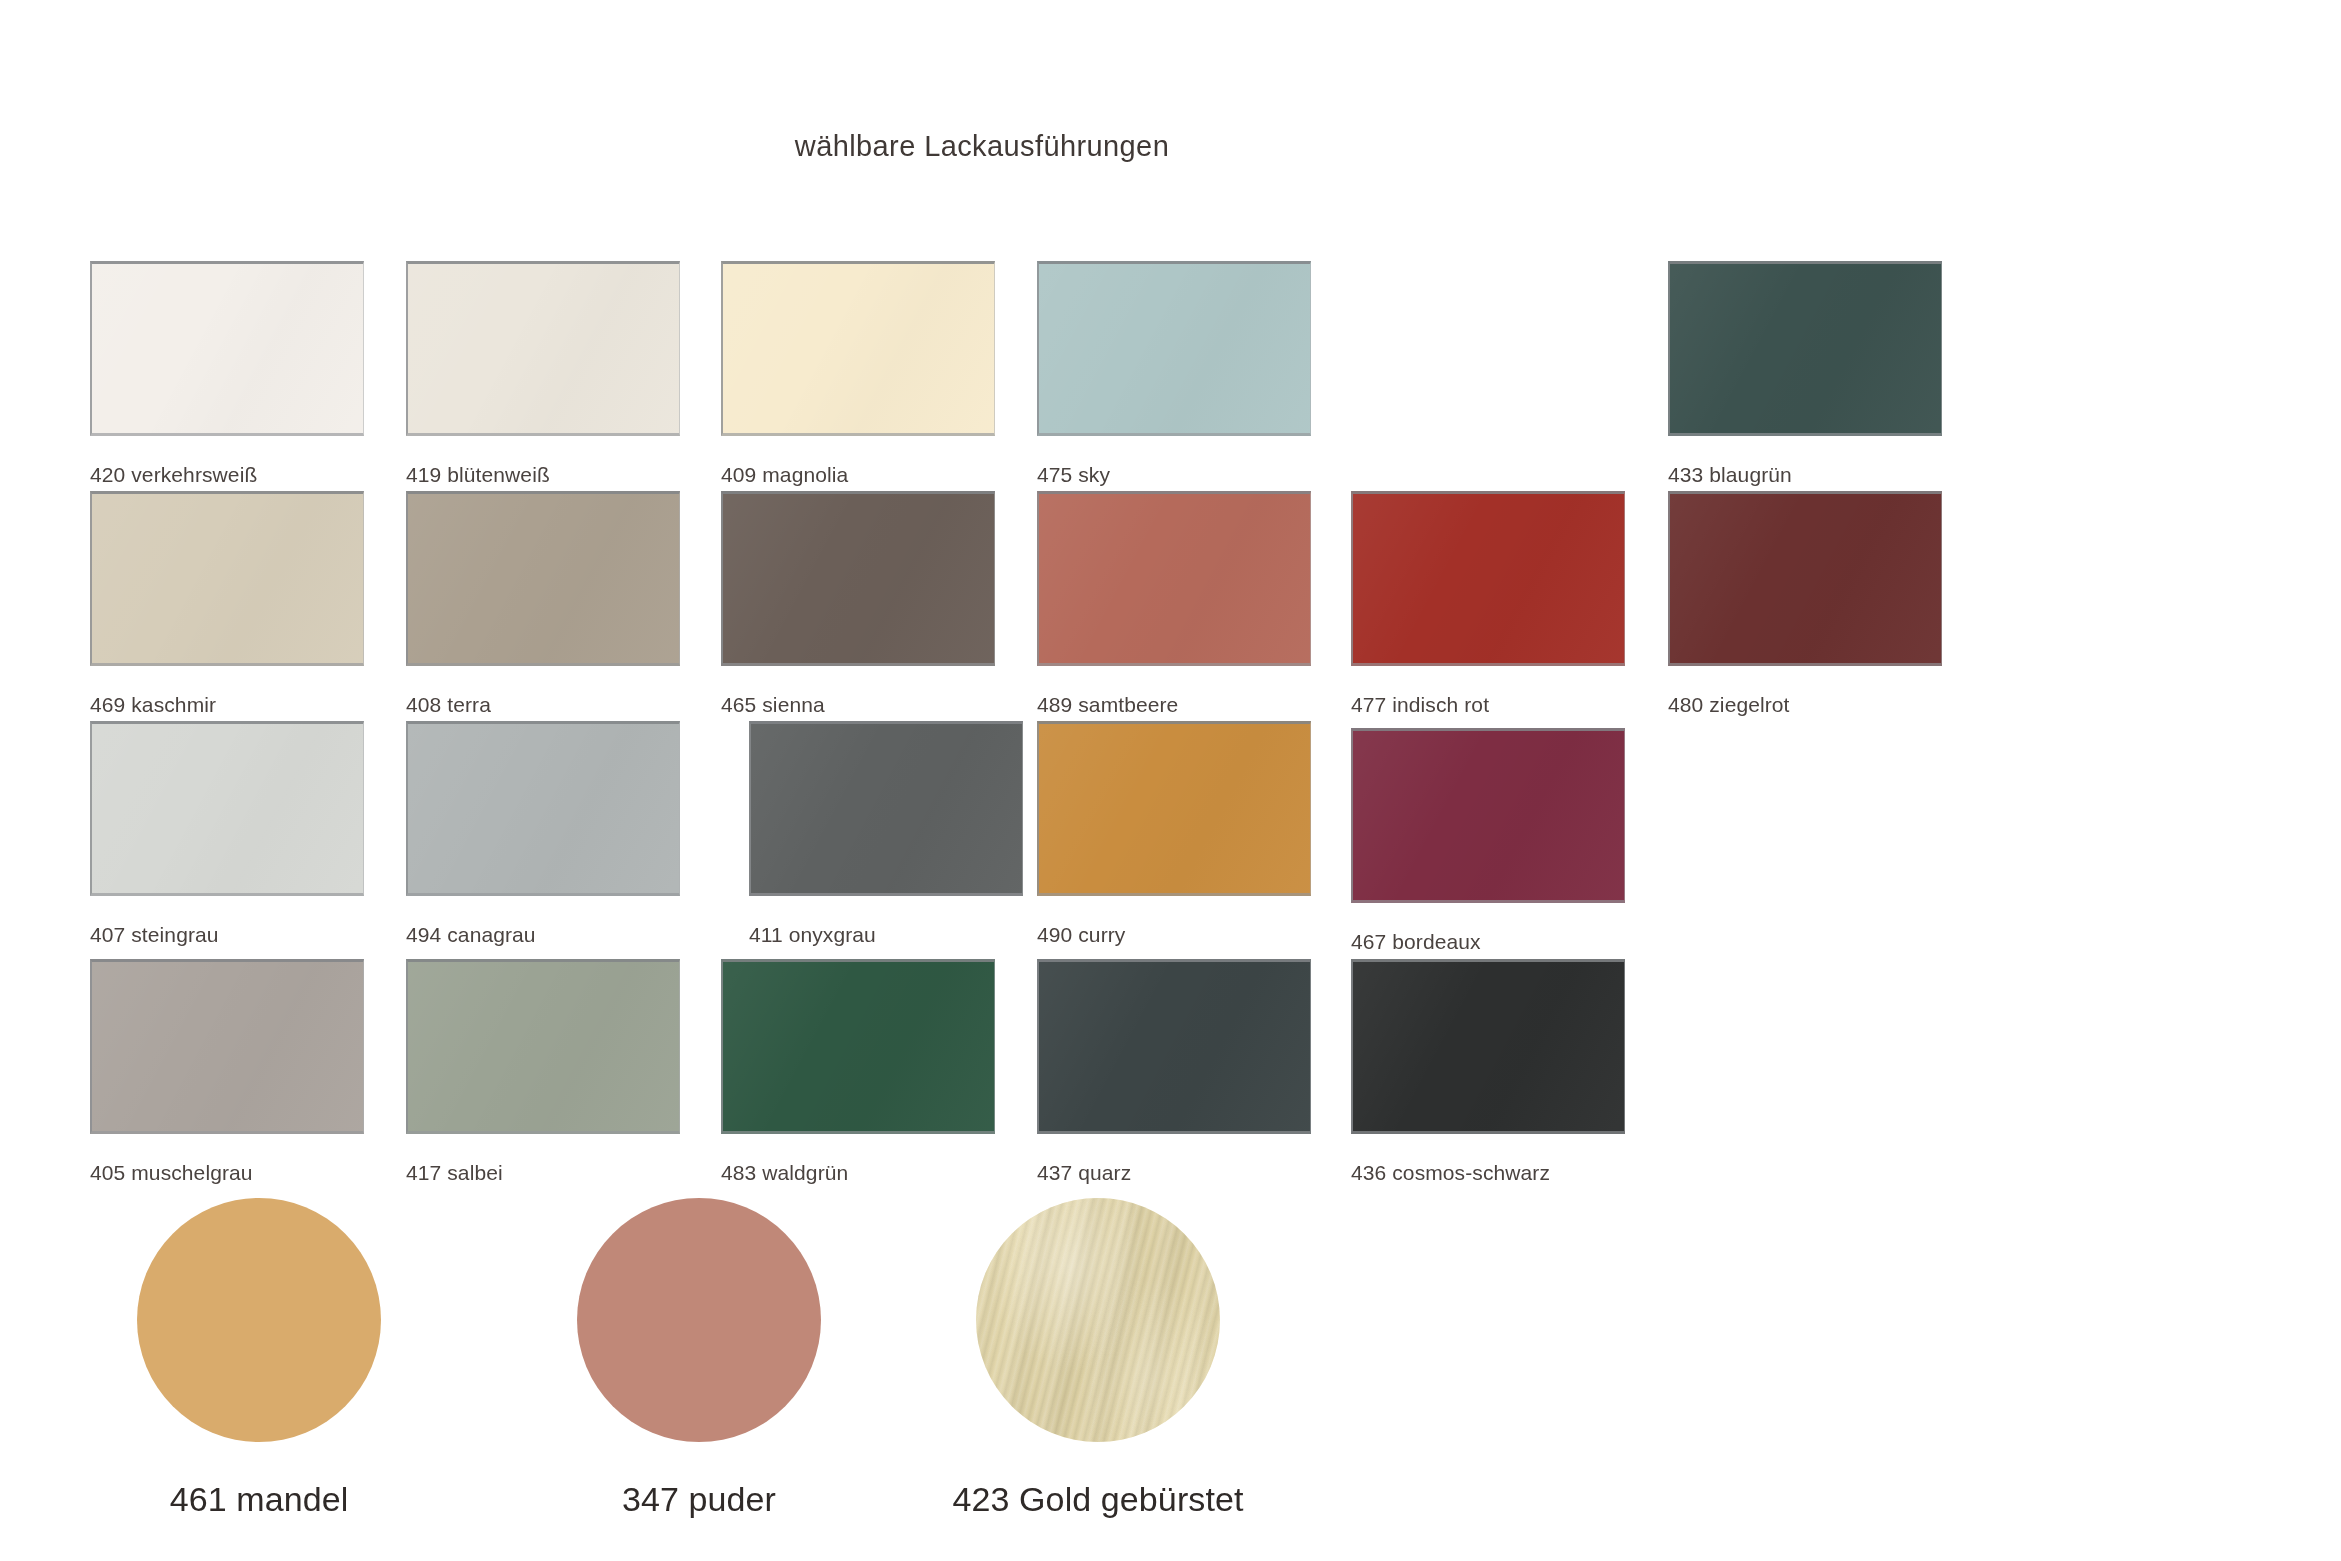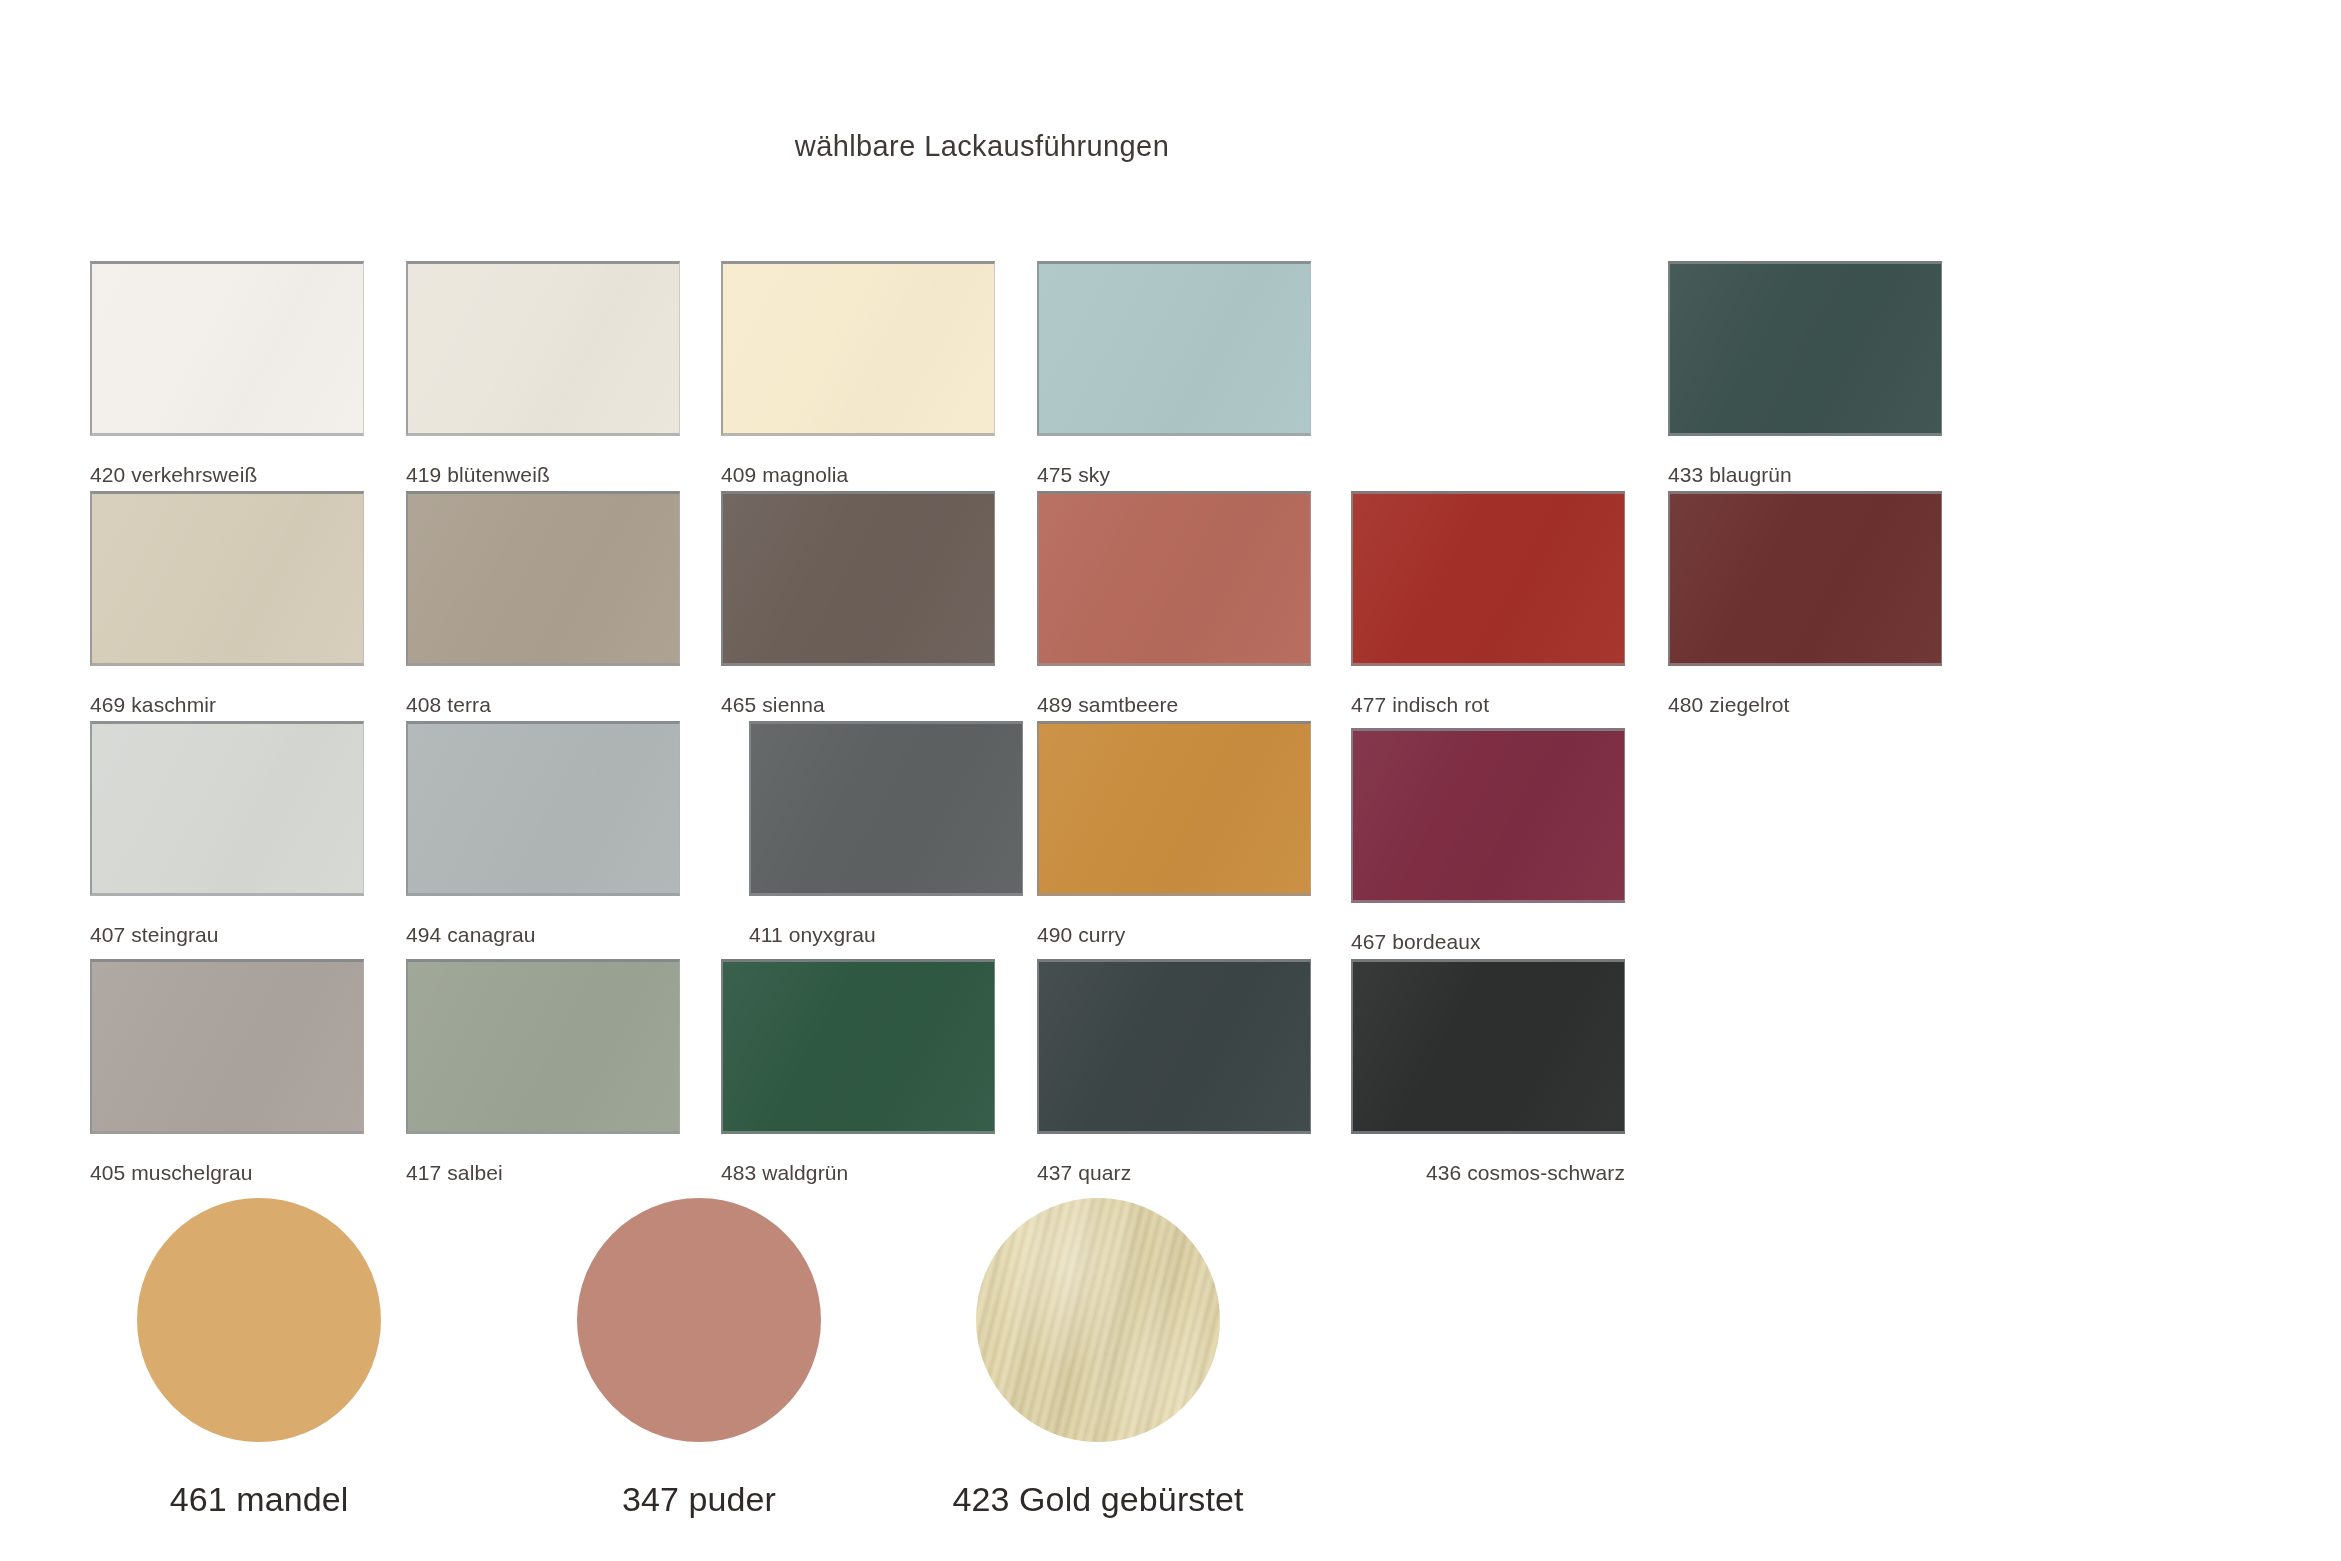--- a/index.html
+++ b/index.html
@@ -212,21 +212,21 @@
       <div class="swatch-label">417 salbei</div>
     </div>
     <div class="swatch-cell" style="left: 721px; top: 959px;">
       <div class="swatch-chip" style="background: rgb(47, 88, 67);"></div>
       <div class="swatch-label">483 waldgrün</div>
     </div>
     <div class="swatch-cell" style="left: 1037px; top: 959px;">
       <div class="swatch-chip" style="background: rgb(60, 69, 70);"></div>
       <div class="swatch-label">437 quarz</div>
     </div>
-    <div class="swatch-cell" style="left: 1351px; top: 959px; text-align: right;">
+    <div class="swatch-cell" style="left: 1351px; top: 959px;">
       <div class="swatch-chip" style="background: rgb(45, 47, 47);"></div>
       <div class="swatch-label">436 cosmos-schwarz</div>
     </div>
   </div>
 
 <div id="circle-row" style="top: 1198px;">
     <div class="circle-cell" style="left: 88px;">
       <div class="circle-chip" style="background: rgb(217, 171, 108);"></div>
       <div class="circle-label">461 mandel</div>
     </div>

